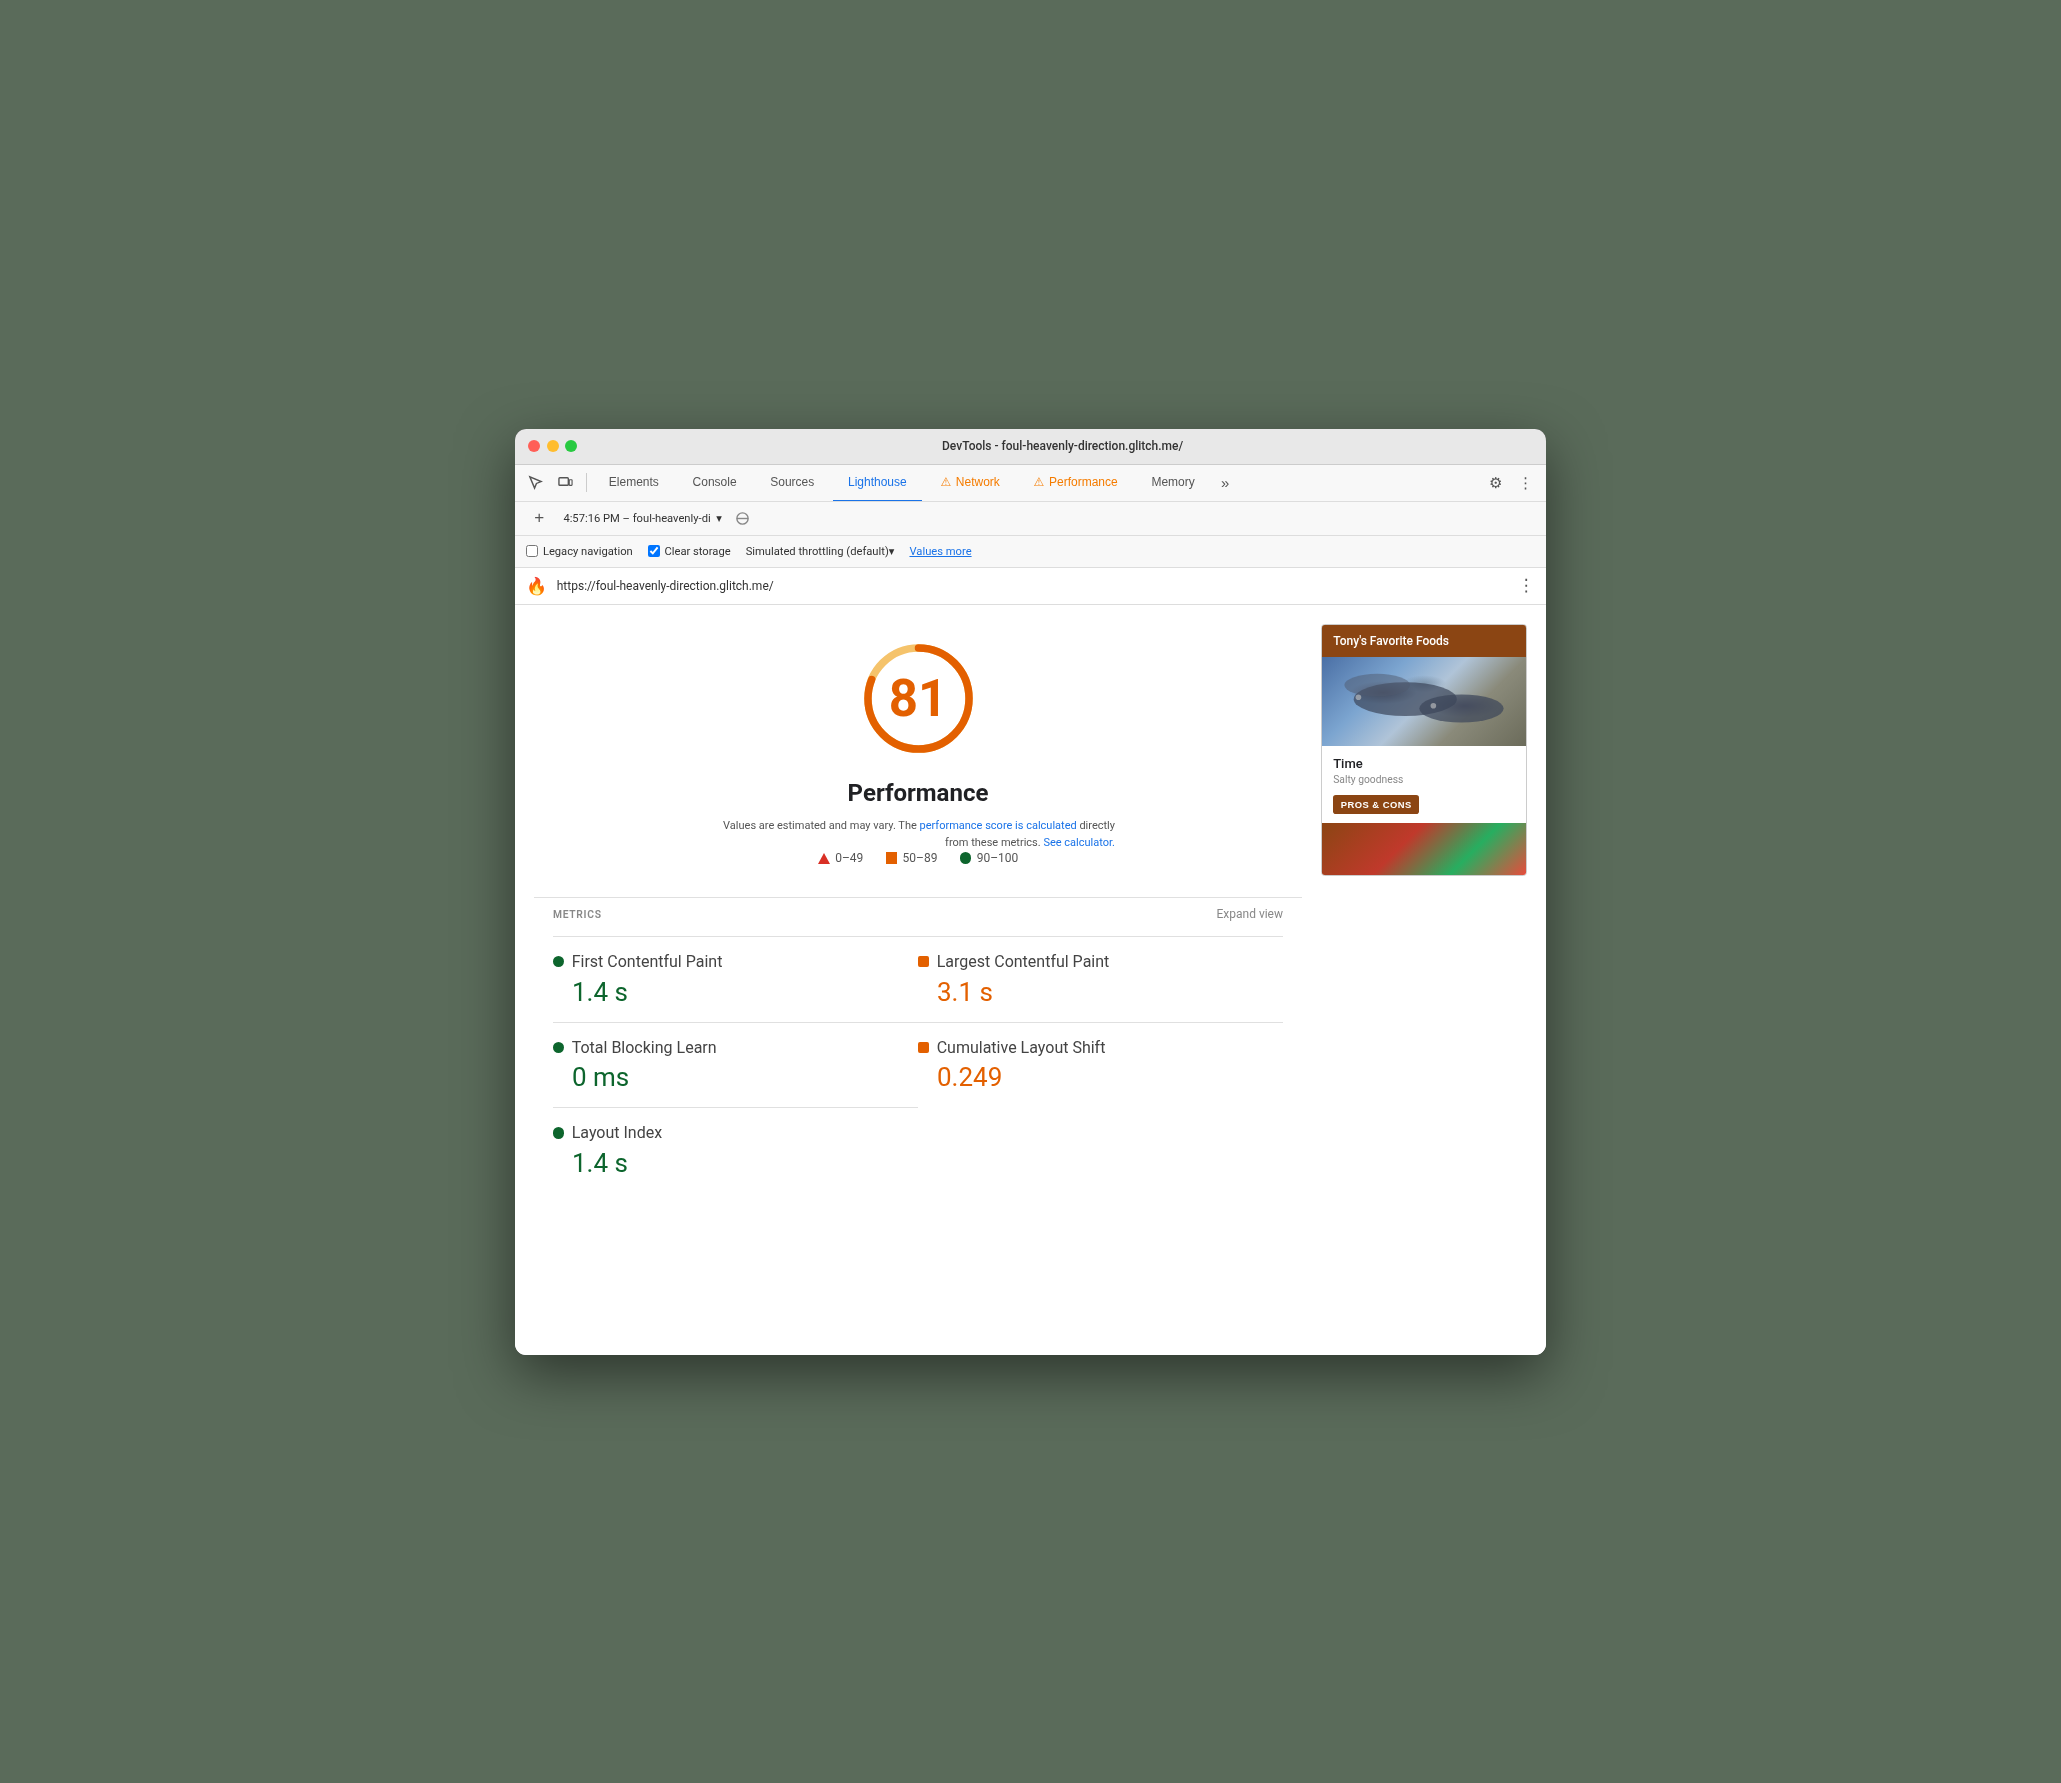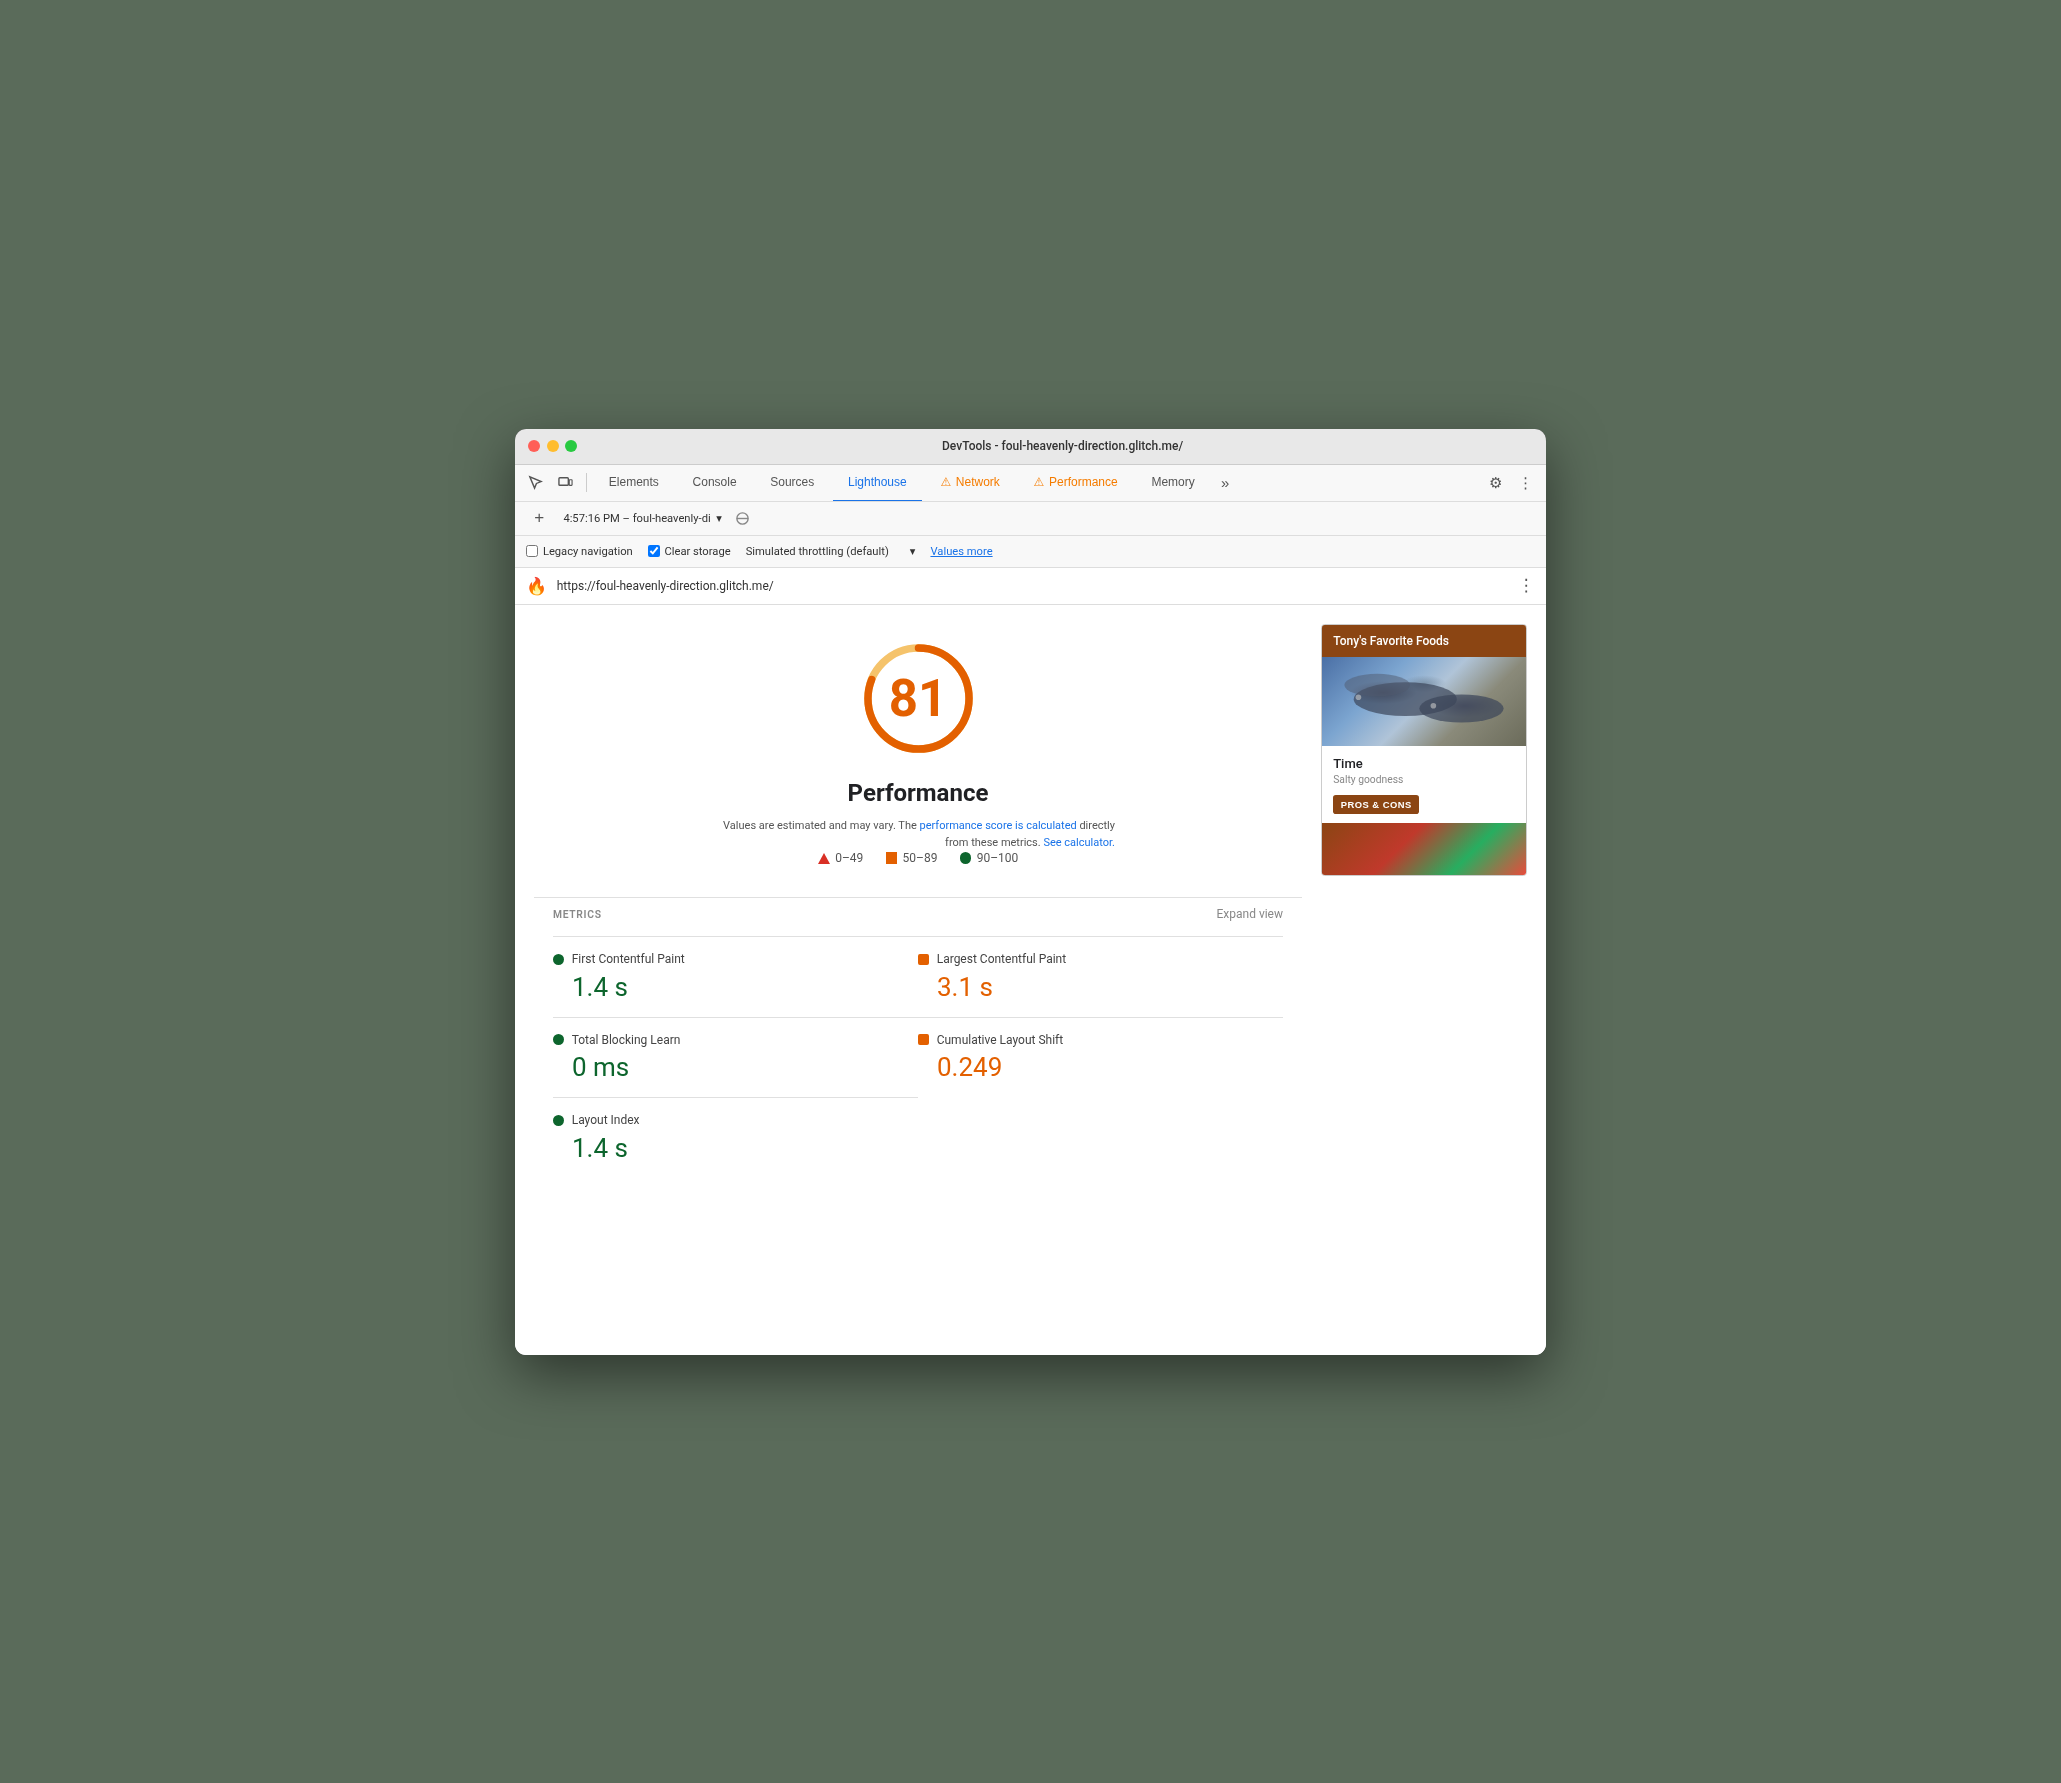--- a/index.html
+++ b/index.html
@@ -165,21 +165,21 @@
       gap: 4.7px;
       color: #333;
     }
     .checkbox-item input[type="checkbox"] {
       width: 12px;
       height: 12px;
     }
     .throttle-select {
       display: flex;
       align-items: center;
-      gap: 21px;
+      gap: 0;
       color: #333;
     }
     .learn-more {
       color: #1a73e8;
       text-decoration: underline;
       cursor: pointer;
     }
     
     .url-bar {
       display: flex;
@@ -332,21 +332,21 @@
       width: 11.2px;
       height: 11.2px;
       border-radius: 50%;
     }
     .metric-square {
       width: 11.2px;
       height: 11.2px;
       border-radius: 1.9px;
     }
     .metric-name {
-      font-size: 12px;
+      font-size: 16px;
       color: #444;
     }
     .metric-value {
       font-size: 26px;
       font-weight: 400;
       padding-left: 19px;
     }
     .metric-green { color: #0d652d; }
     .metric-orange { color: #e36000; }
     

